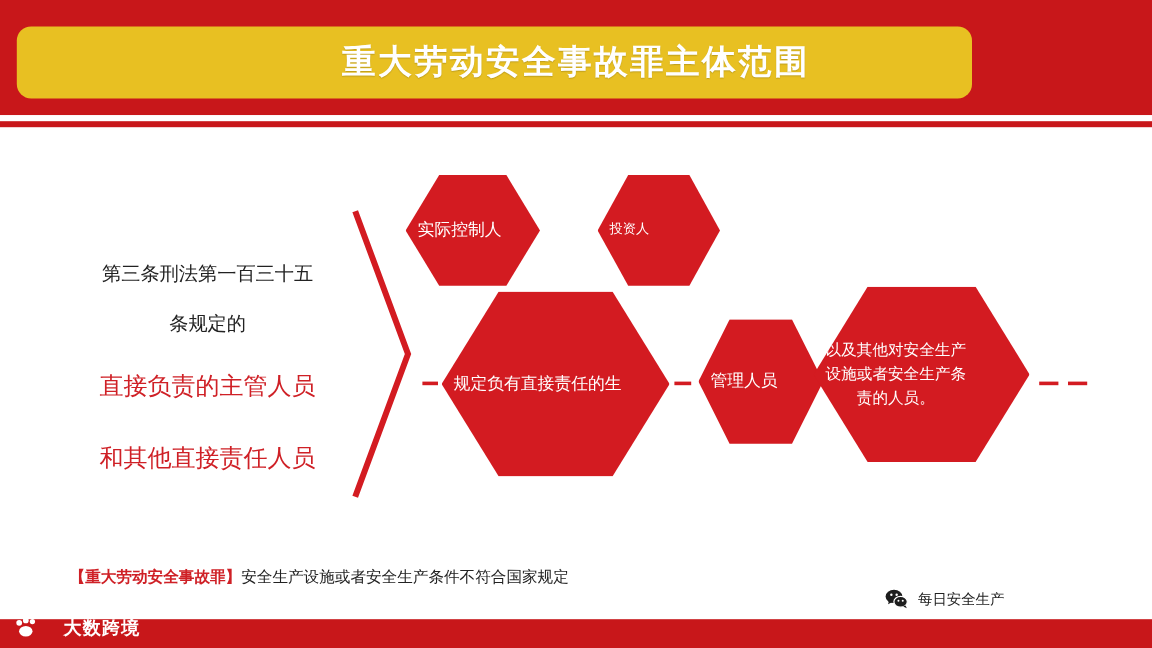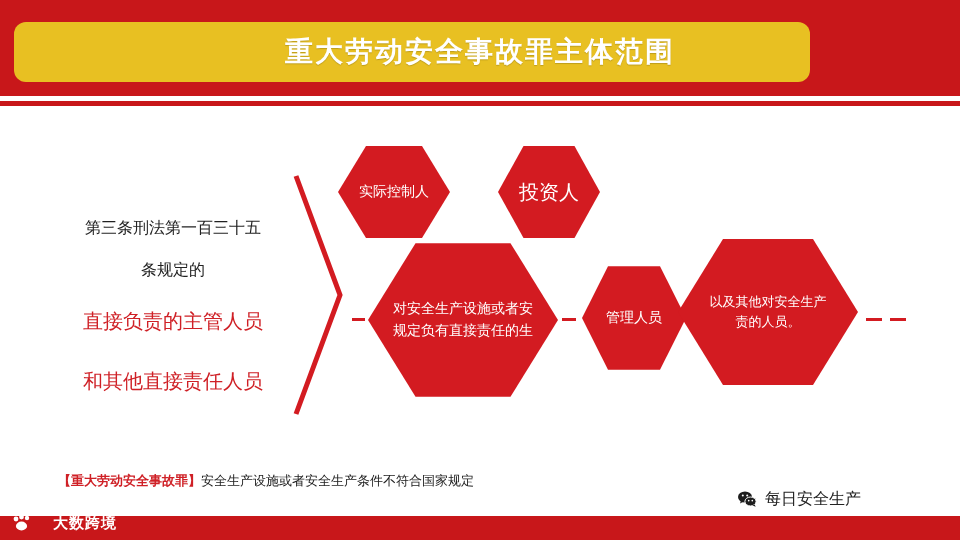--- a/index.html
+++ b/index.html
@@ -38,27 +38,27 @@
   .left-red{color:#cf2026;font-size:20px;}
   
   #bracket{
     position:absolute;left:288px;top:170px;width:60px;height:250px;
   }
   
   .hex{
     position:absolute;
     background:#d31b21;
     clip-path:polygon(25% 2%,75% 2%,100% 50%,75% 98%,25% 98%,0% 50%);
-    display:flex;align-items:center;justify-content:center;
+    display:flex;align-items:center;
     text-align:center;color:#ffffff;line-height:1.55;
     padding:0 10px;box-sizing:border-box;
   }
   .hex span{display:block;}
   #hex-actual{left:338px;top:144px;width:112px;height:96px;font-size:14px;}
-  #hex-investor{left:498px;top:144px;width:102px;height:96px;font-size:20px;}
+  #hex-investor{left:498px;top:144px;width:102px;height:96px;font-size:11px;}
   #hex-main{left:368px;top:240px;width:190px;height:160px;font-size:14px;}
   #hex-manager{left:582px;top:264px;width:104px;height:108px;font-size:14px;}
   #hex-other{left:678px;top:236px;width:180px;height:152px;font-size:13px;}
   
   .dash{
     position:absolute;height:3px;background:#d31b21;
   }
   
   #caption{
     position:absolute;left:58px;top:472px;font-size:13px;color:#222;white-space:nowrap;
@@ -72,21 +72,21 @@
     position:absolute;left:10px;top:512px;display:flex;align-items:center;gap:17px;
     color:#ffffff;font-size:15px;font-weight:bold;letter-spacing:1px;
   }
   #logo-mark{
     width:26px;height:22px;display:flex;align-items:center;justify-content:center;
     color:#ffffff;font-size:17px;font-weight:bold;
   }
   
   #wechat{
     position:absolute;left:736px;top:488px;display:flex;align-items:center;gap:7px;
-    color:#222;font-size:16px;white-space:nowrap;
+    color:#222;font-size:12px;white-space:nowrap;
   }
   #wechat-icon{
     width:22px;height:22px;border-radius:5px;background:#ffffff;
     display:flex;align-items:center;justify-content:center;
   }
 </style>
 </head>
 <body>
 
 <div id="top-band">
@@ -109,32 +109,32 @@
 <div class="hex" id="hex-actual">
   <span>实际控制人</span>
 </div>
 
 <div class="hex" id="hex-investor">
   <span>投资人</span>
 </div>
 
 <div class="hex" id="hex-main">
   <span>
-    <span style="display:block">对安全生产设施或者安</span>
     <span style="display:block">规定负有直接责任的生</span>
   </span>
 </div>
 
 <div class="hex" id="hex-manager">
   <span>管理人员</span>
 </div>
 
 <div class="hex" id="hex-other">
   <span>
     <span style="display:block">以及其他对安全生产</span>
+    <span style="display:block">设施或者安全生产条</span>
     <span style="display:block">责的人员。</span>
   </span>
 </div>
 
 <div class="dash" style="left:352px;top:318px;width:13px;"></div>
 <div class="dash" style="left:562px;top:318px;width:14px;"></div>
 <div class="dash" style="left:866px;top:318px;width:16px;"></div>
 <div class="dash" style="left:890px;top:318px;width:16px;"></div>
 
 <div id="caption">

